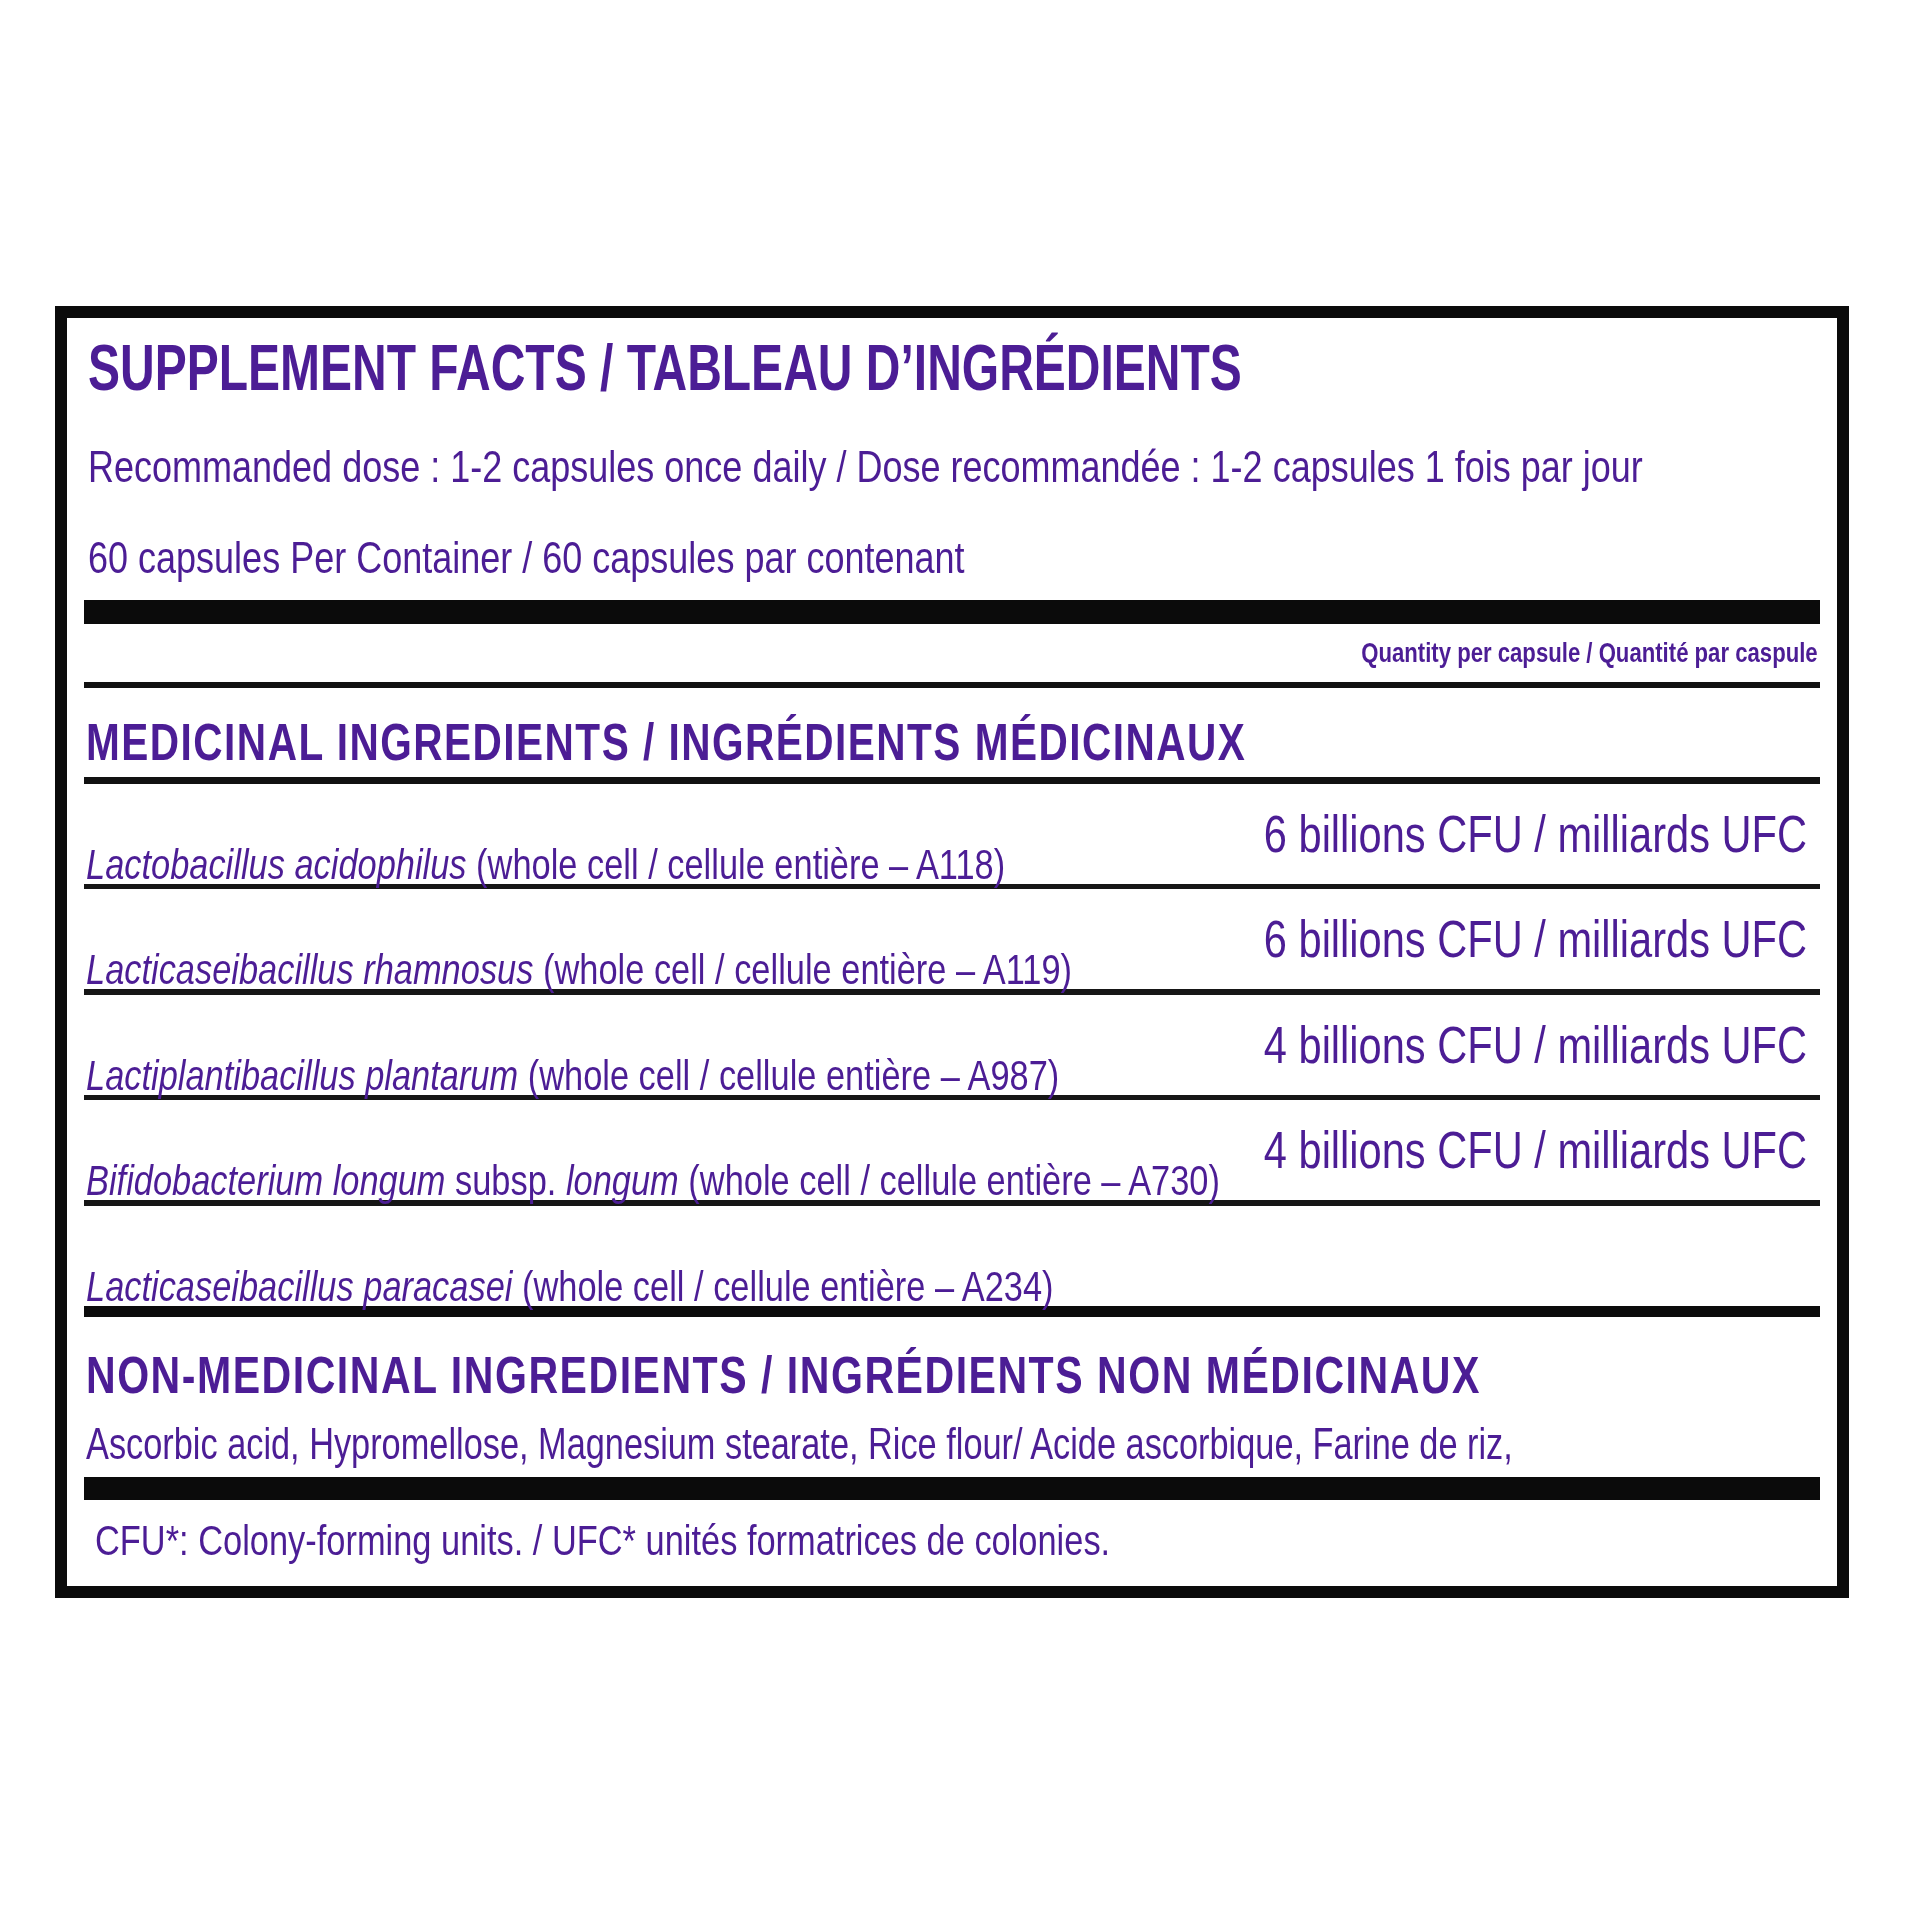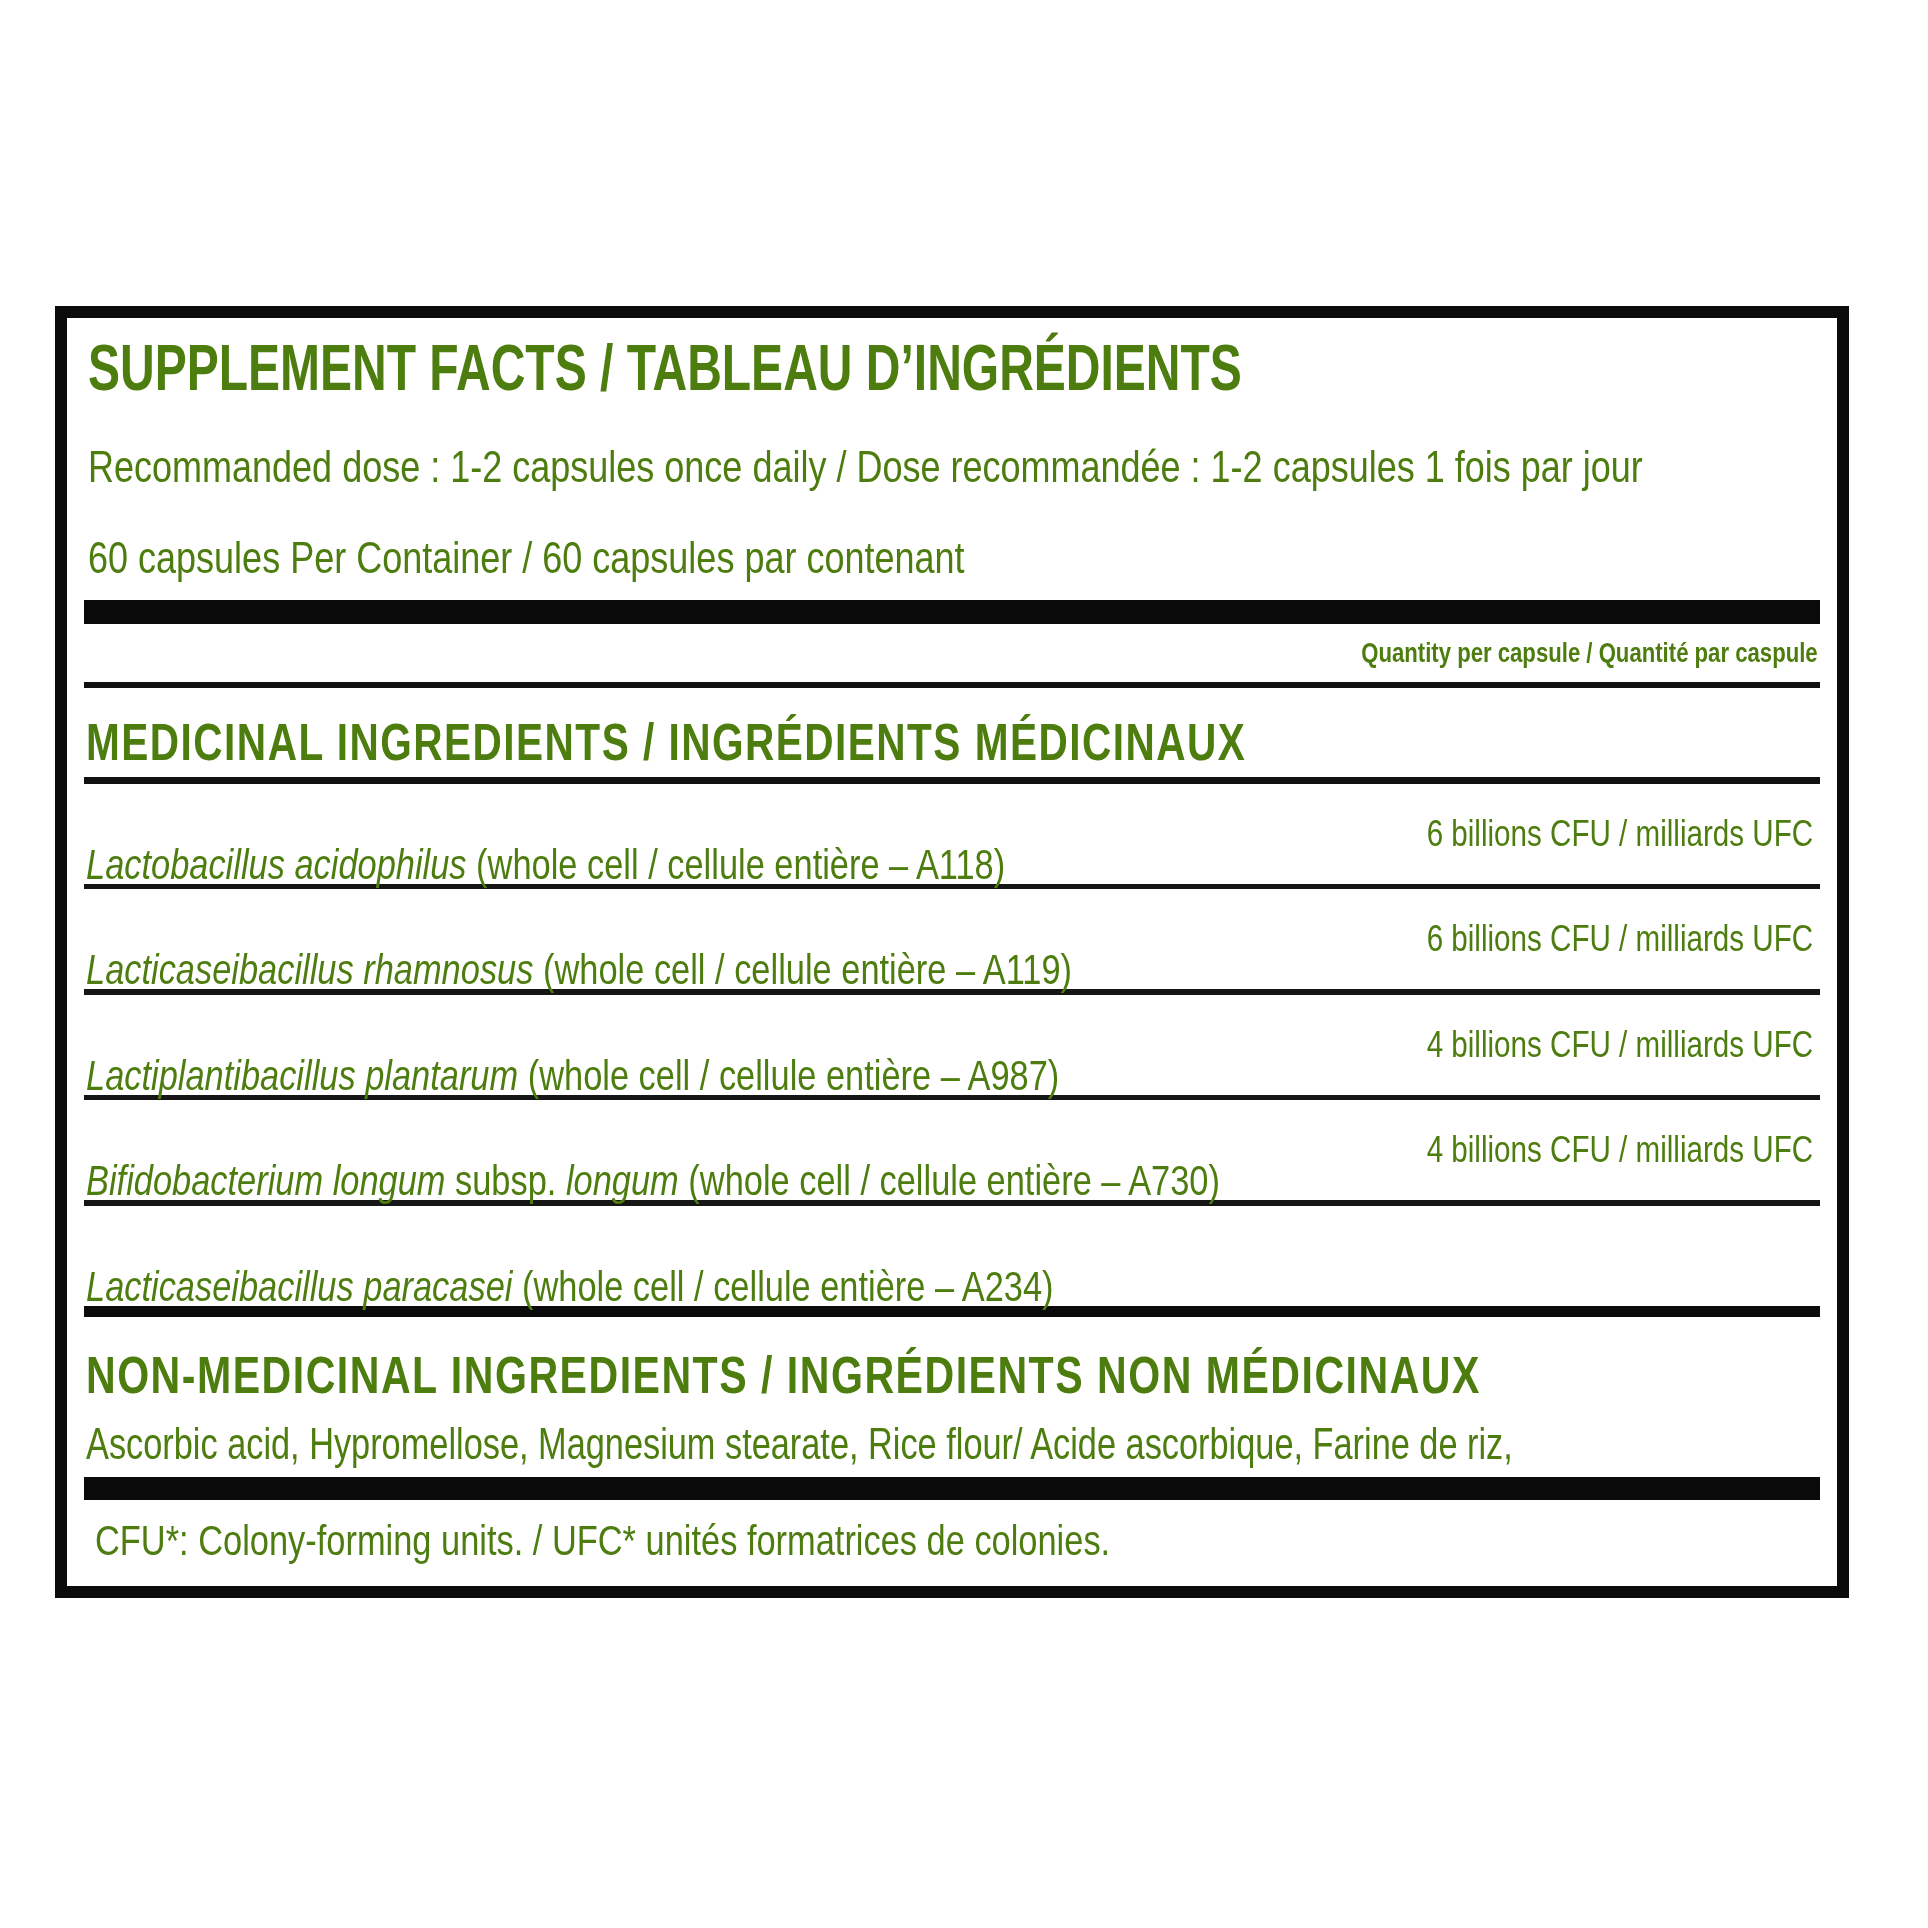--- a/index.html
+++ b/index.html
@@ -1,21 +1,21 @@
 <!DOCTYPE html>
 <html style="font-size:15px"><head>
 <meta charset="utf-8">
 <style>
   html,body{margin:0;padding:0;background:#ffffff;}
   .page{
     position:relative;
     width:1928px;height:1928px;
     background:#ffffff;
     font-family:"Liberation Sans", sans-serif;
-    color:#4d7c0f;
+    color:#4c1d95;
   }
   .label-box{
     position:absolute;
     left:55px;top:306px;
     width:1794px;
     box-sizing:border-box;
     border:12.2px solid #0b0b0b;
     background:#ffffff;
     padding:0 17px 13px 17px;
   }
@@ -39,21 +39,21 @@
   .rule-row{height:5.6px;background:#161616;}
   .rule-thick{height:11.3px;background:#0b0b0b;}
 
   .sec-heading{font-size:52px;line-height:56px;font-weight:700;letter-spacing:1.9px;padding:9.4px 0 7.5px 1.9px;margin-top:16px;}
   .sec-heading .cx{transform:scaleX(0.78);}
   .nonmed-heading{padding-top:13px;line-height:58px;}
   .nonmed-heading .cx{transform:scaleX(0.79);}
 
   .row{position:relative;height:100px;}
   .row-name{position:absolute;left:1.9px;top:50%;transform:translateY(-50%);font-size:43px;margin-top:30px;}
-  .row-qty{position:absolute;right:7px;top:50%;transform:translateY(-50%);font-size:37px;}
+  .row-qty{position:absolute;right:13px;top:50%;transform:translateY(-50%);font-size:52px;}
   .sp{font-style:italic;}
 
   .nonmed-text{margin:5.6px 0 0 1.9px;font-size:44px;line-height:54px;font-weight:400;}
   .nonmed-text div{height:54px;}
   .nonmed-text .cx{transform:scaleX(0.78);}
 
   .footnote{padding:17px 0 9.4px 11.3px;font-size:43px;line-height:47px;}
 </style>
 </head>
 <body>

